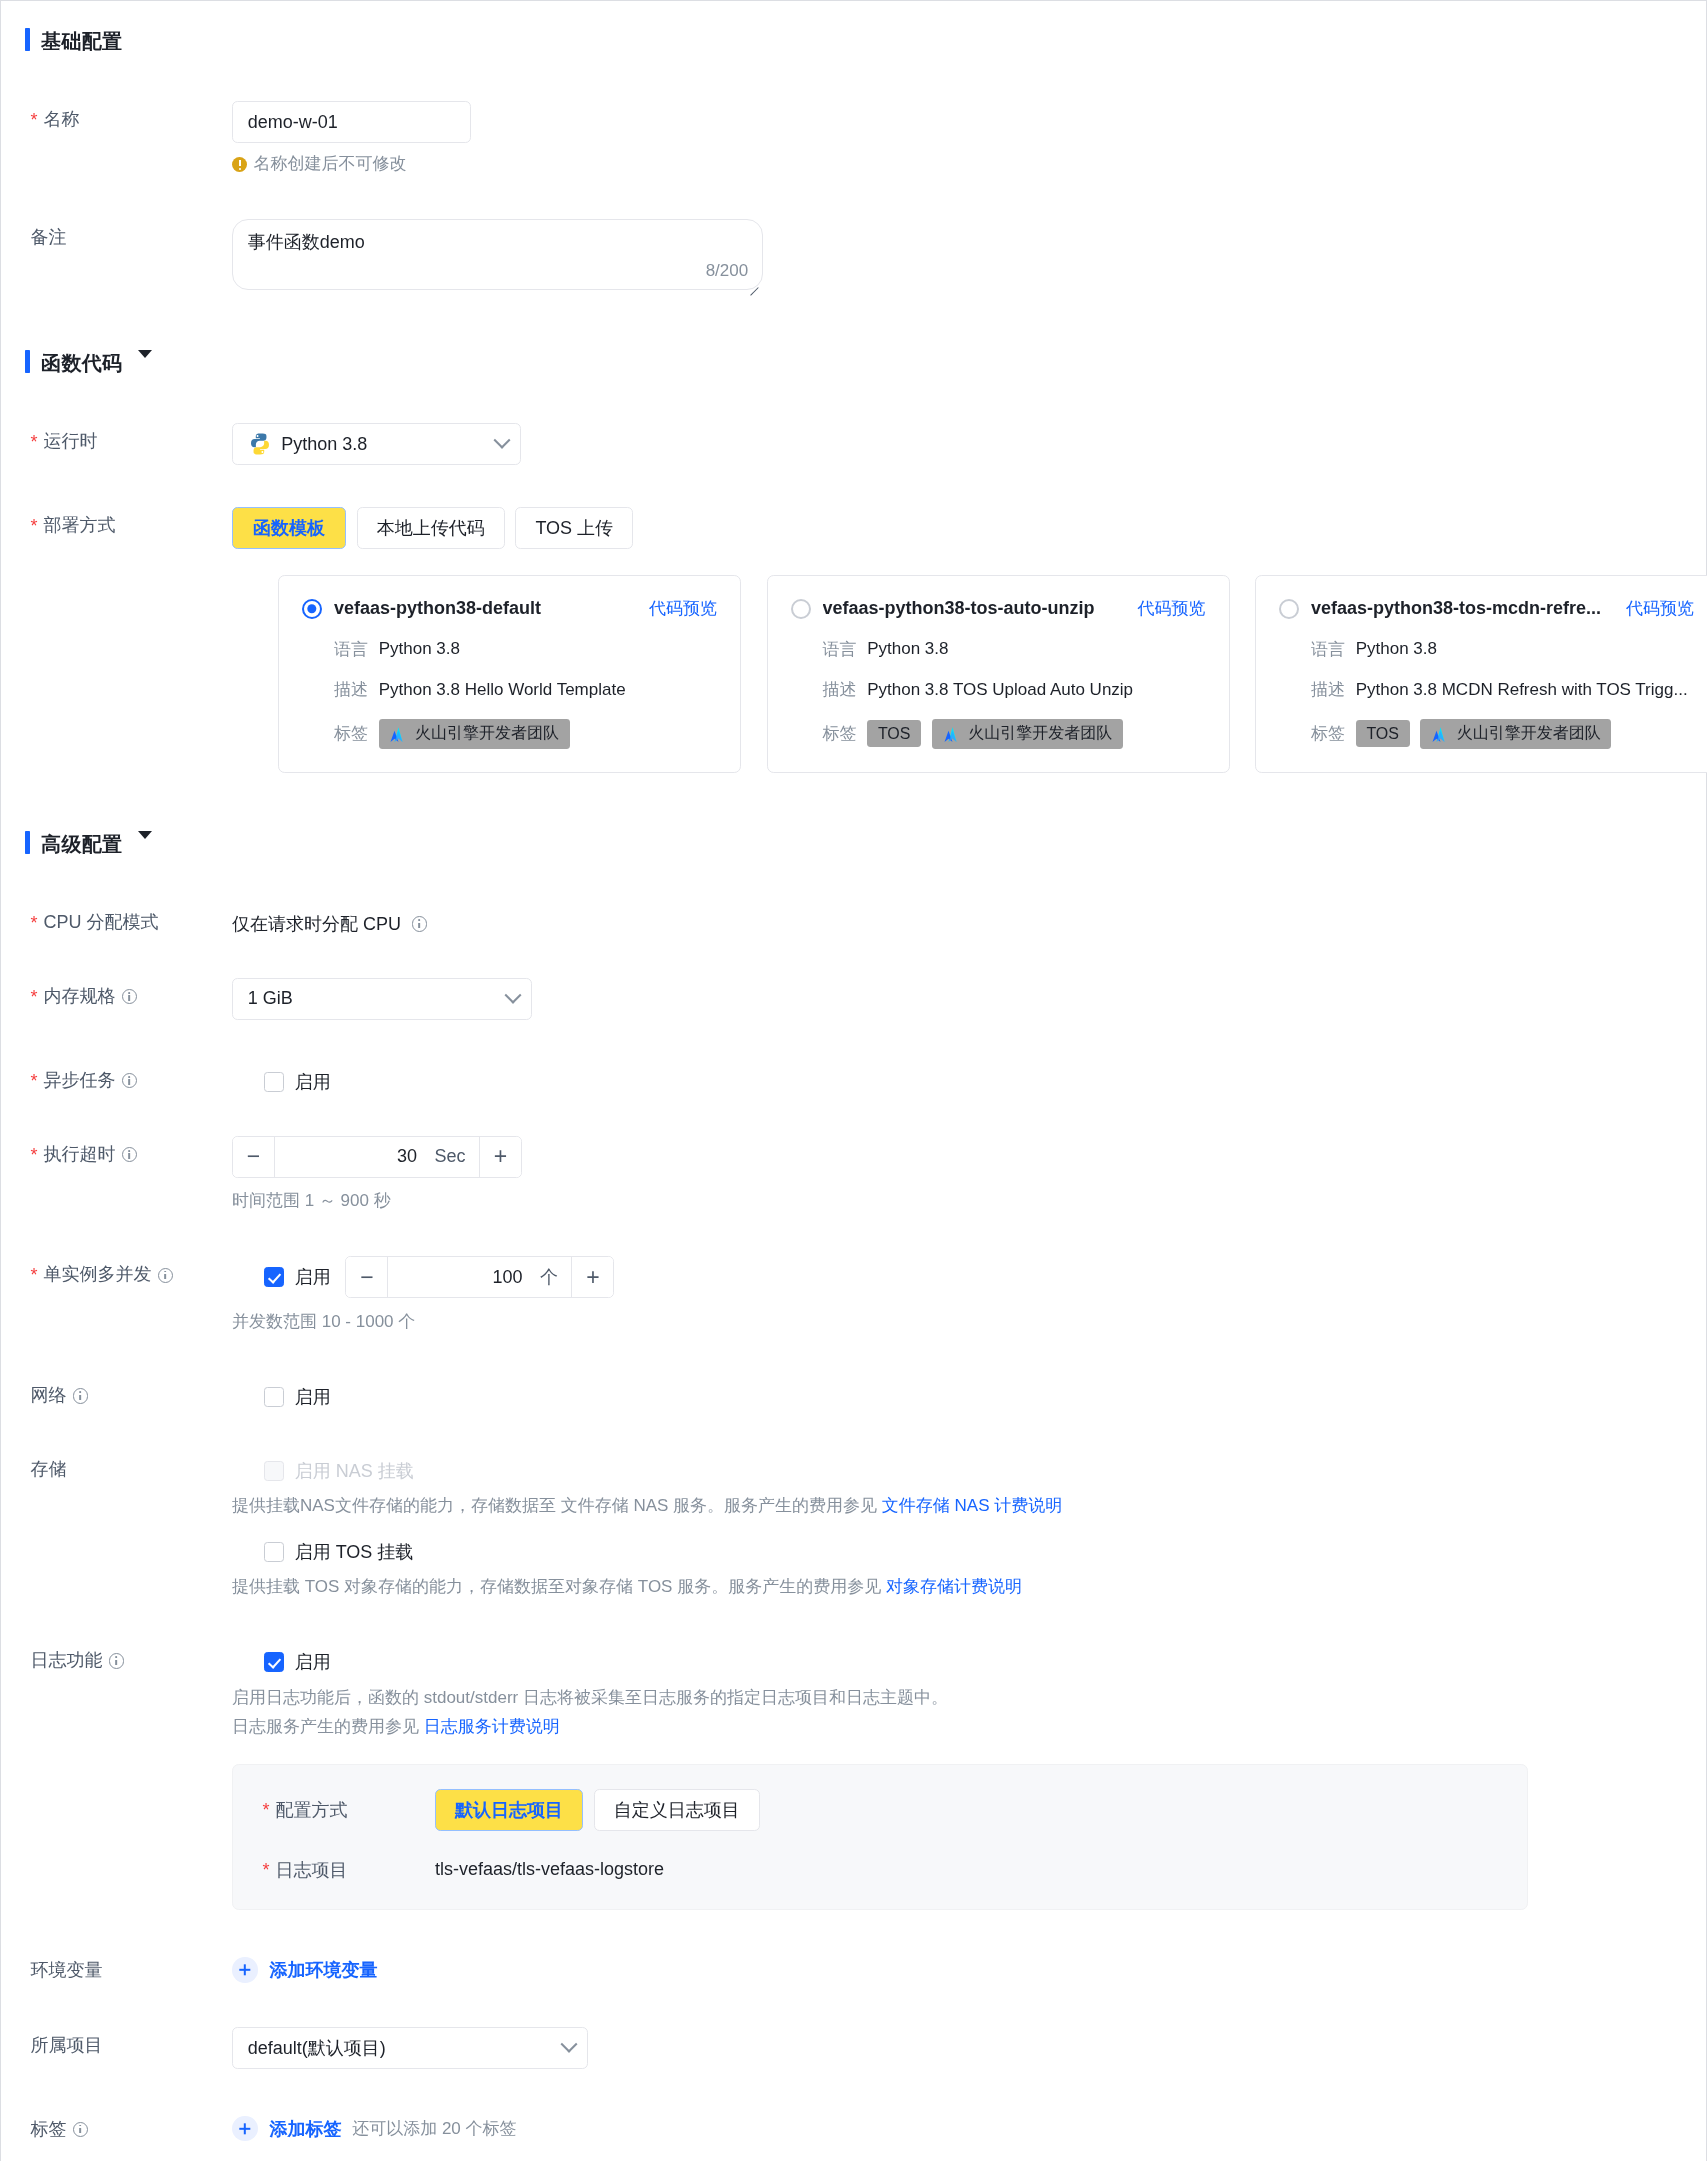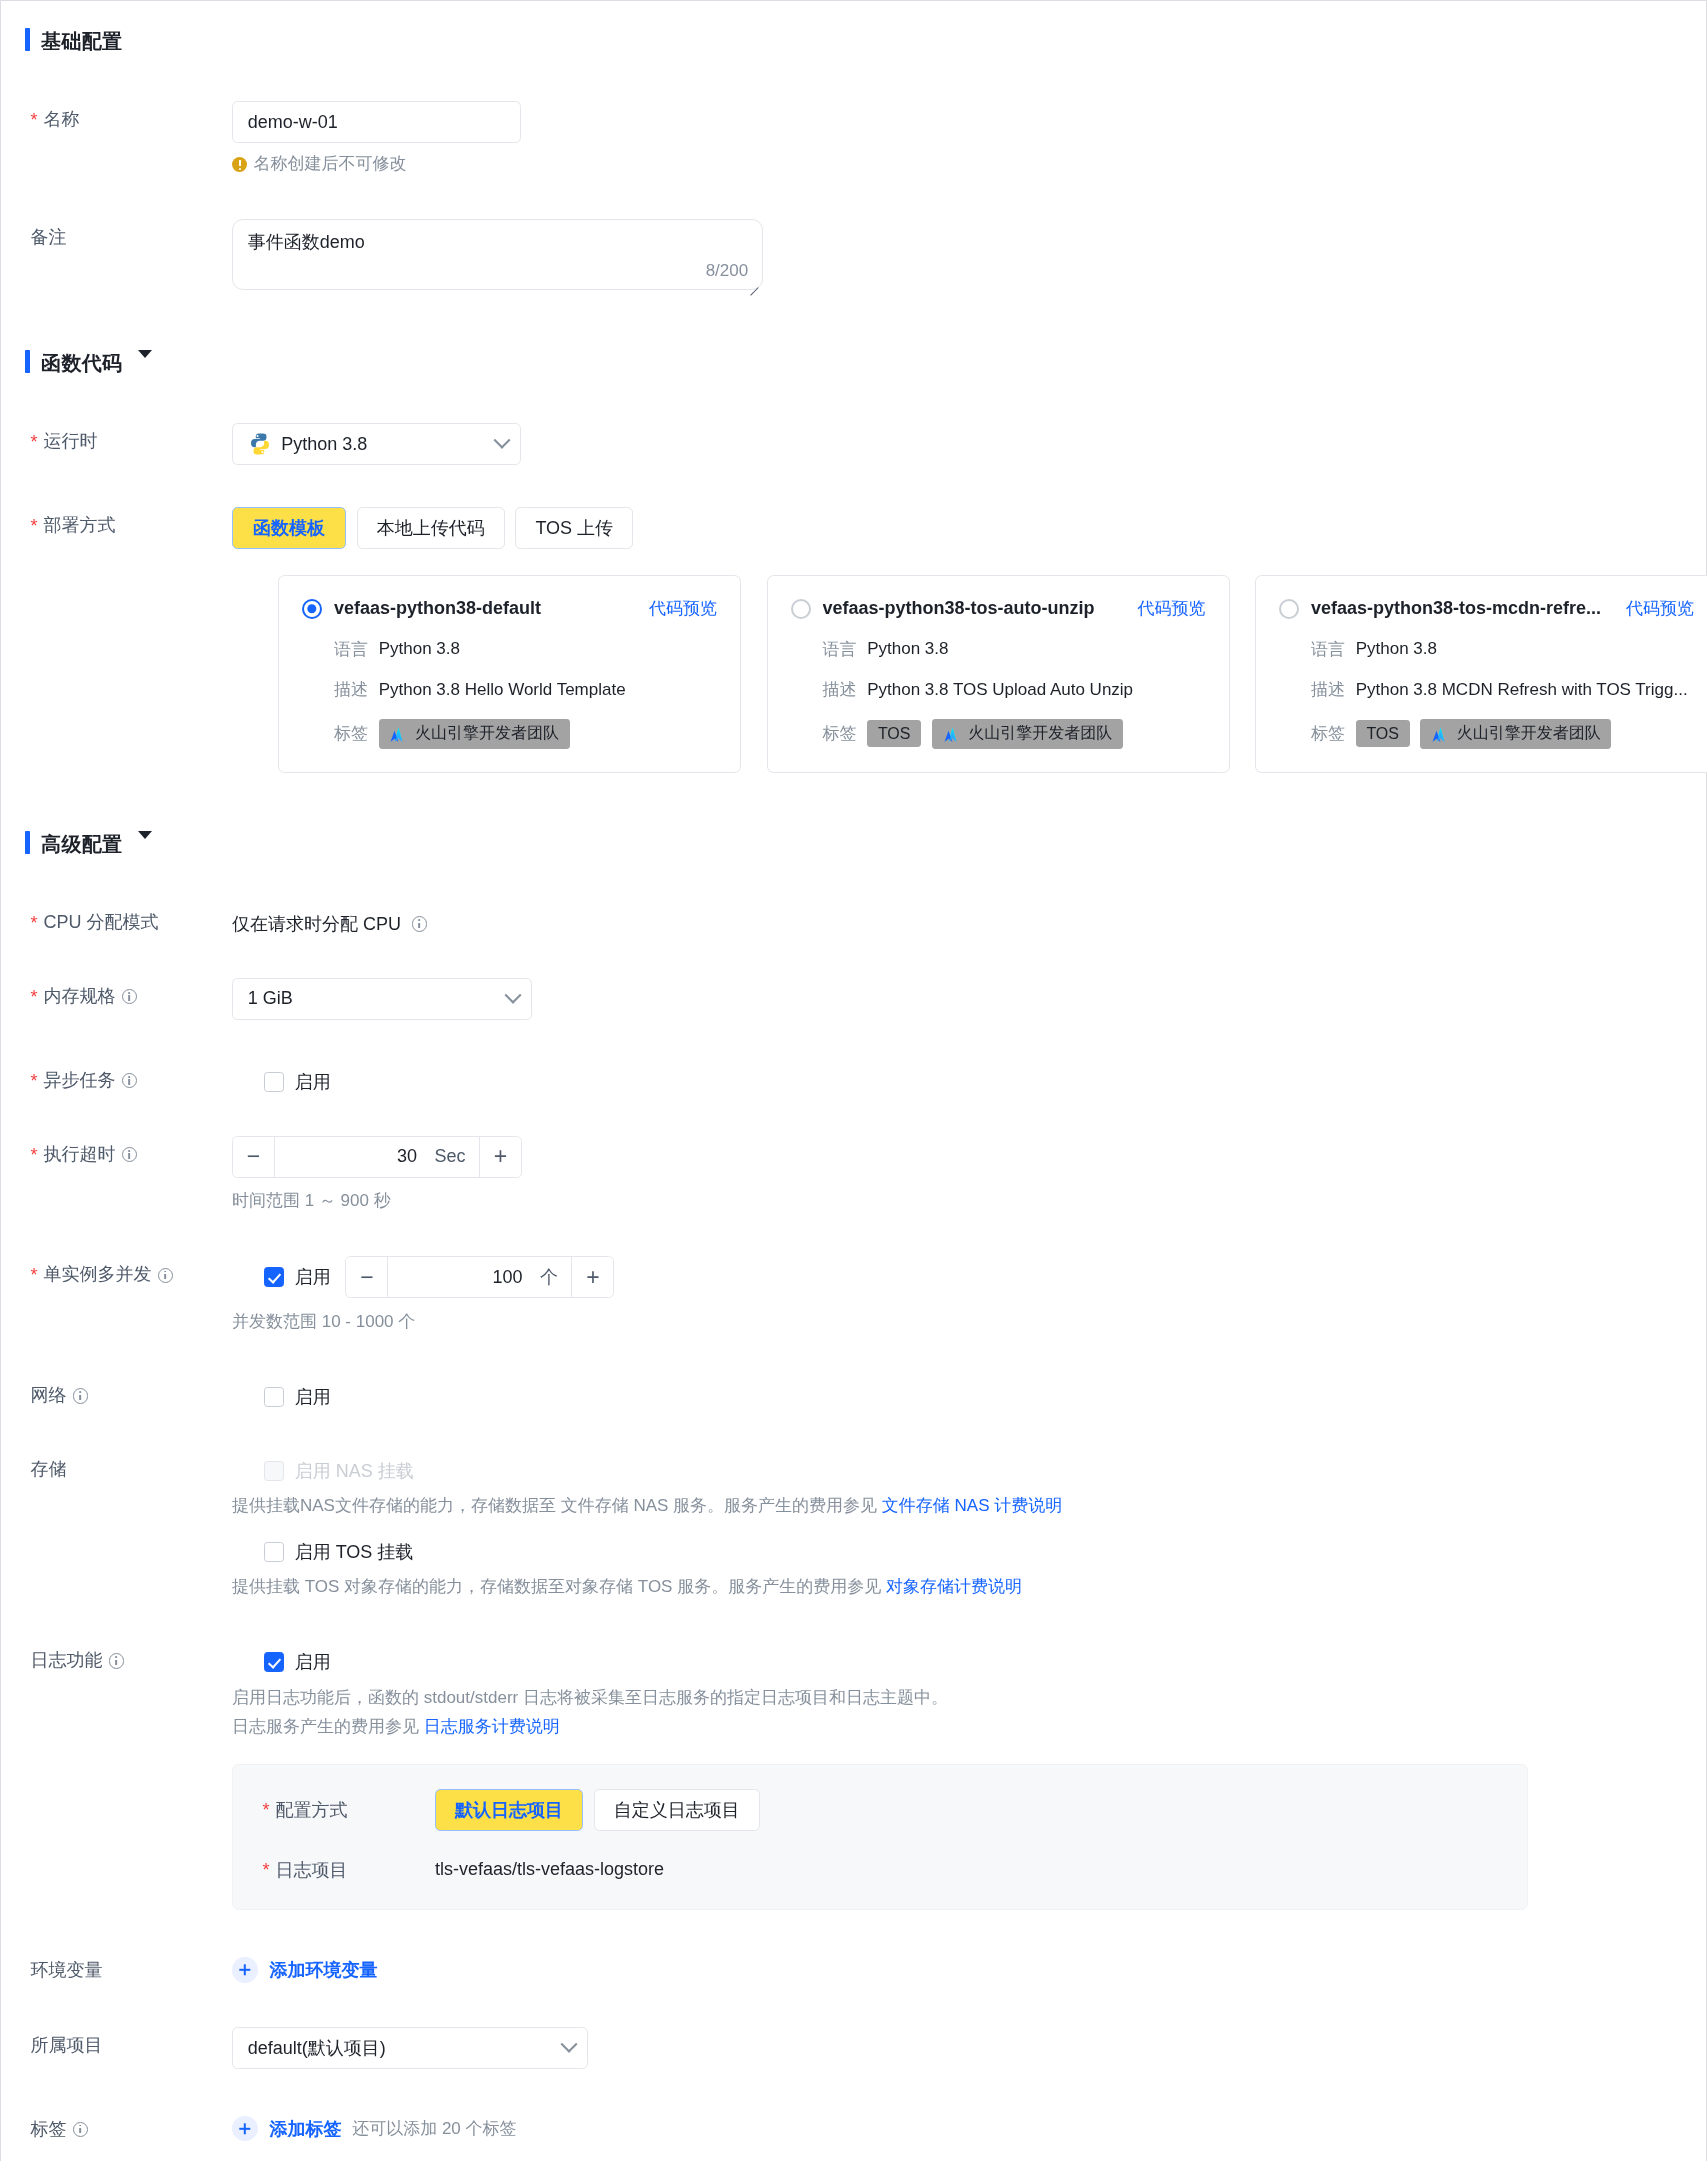--- a/index.html
+++ b/index.html
@@ -100,40 +100,40 @@
     content: "";
     position: absolute;
     left: 50%; top: 5.4px;
     transform: translateX(-50%);
     width: 1.7px; height: 5.4px;
     background: #86909c;
   }
 
   
   .text-input {
-    width: 289px;
+    width: 239px;
     height: 42px;
     border: 1.3px solid #e5e6eb;
     border-radius: 5.4px;
     background: #fff;
     font-size: 18px;
     color: #1d2129;
     padding: 0 14.8px;
     font-family: inherit;
     outline: none;
   }
   .textarea-wrap {
     position: relative;
     width: 531px;
   }
   .textarea {
     width: 531px;
     height: 71px;
     border: 1.3px solid #e5e6eb;
-    border-radius: 11px;
+    border-radius: 16px;
     background: #fff;
     font-size: 18px;
     color: #1d2129;
     padding: 10.7px 14.8px;
     font-family: inherit;
     resize: none;
     outline: none;
     line-height: 1.3;
   }
   .char-count {

